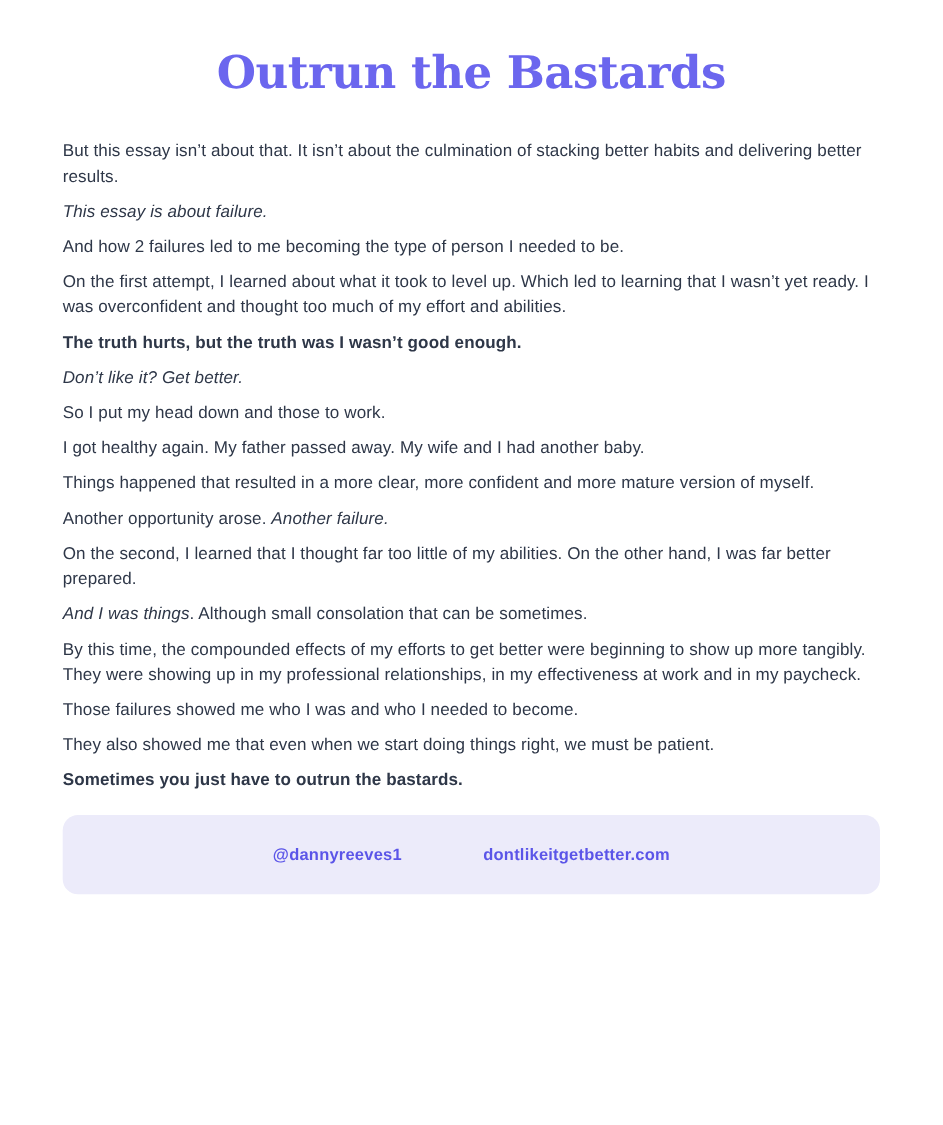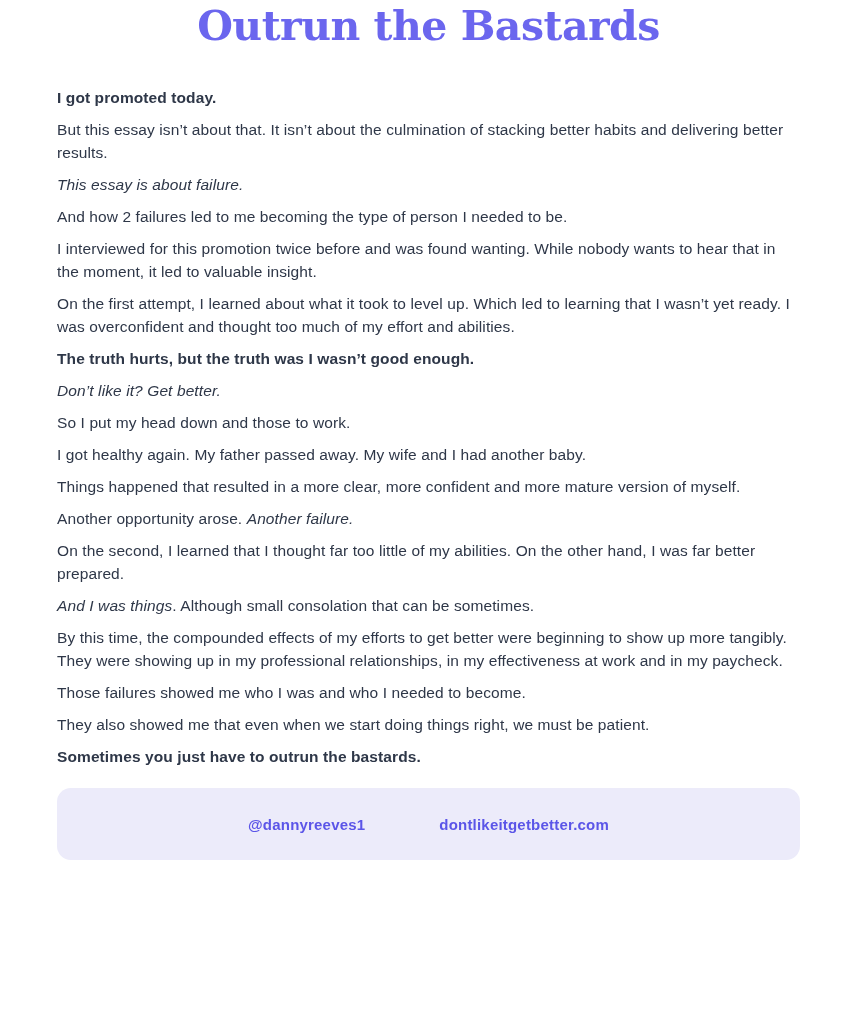--- a/index.html
+++ b/index.html
@@ -11,20 +11,21 @@
     width: 857px;
     height: 1023px;
     overflow: hidden;
     font-family: "Liberation Sans", sans-serif;
   }
   .page {
     width: 857px;
     height: 1023px;
     box-sizing: border-box;
     background: #ffffff;
+    padding-top: 40px;
   }
   h1.title {
     margin: 0;
     font-family: "DejaVu Serif", "Liberation Serif", serif;
     font-weight: 700;
     font-size: 41px;
     line-height: 52px;
     letter-spacing: -0.5px;
     text-align: center;
     color: var(--color-title, #6b66ee);
@@ -60,25 +61,23 @@
     color: var(--color-footer-text, #5b55e8);
   }
 </style>
 </head>
 <body>
 
 <div class="page">
   <h1 class="title">Outrun the Bastards</h1>
 
   <div class="content">
-      <p><span class="seg-bold">I got promoted today.</span></p>
       <p><span class="seg-normal">But this essay isn’t about that. It isn’t about the culmination of stacking better habits and delivering better results.</span></p>
       <p><span class="seg-italic">This essay is about failure.</span></p>
       <p><span class="seg-normal">And how 2 failures led to me becoming the type of person I needed to be.</span></p>
-      <p><span class="seg-normal">I interviewed for this promotion twice before and was found wanting. While nobody wants to hear that in the moment, it led to valuable insight.</span></p>
       <p><span class="seg-normal">On the first attempt, I learned about what it took to level up. Which led to learning that I wasn’t yet ready. I was overconfident and thought too much of my effort and abilities.</span></p>
       <p><span class="seg-bold">The truth hurts, but the truth was I wasn’t good enough.</span></p>
       <p><span class="seg-italic">Don’t like it? Get better.</span></p>
       <p><span class="seg-normal">So I put my head down and those to work.</span></p>
       <p><span class="seg-normal">I got healthy again. My father passed away. My wife and I had another baby.</span></p>
       <p><span class="seg-normal">Things happened that resulted in a more clear, more confident and more mature version of myself.</span></p>
       <p><span class="seg-normal">Another opportunity arose. </span><span class="seg-italic">Another failure.</span></p>
       <p><span class="seg-normal">On the second, I learned that I thought far too little of my abilities. On the other hand, I was far better prepared.</span></p>
       <p><span class="seg-italic">And I was things</span><span class="seg-normal">. Although small consolation that can be sometimes.</span></p>
       <p><span class="seg-normal">By this time, the compounded effects of my efforts to get better were beginning to show up more tangibly. They were showing up in my professional relationships, in my effectiveness at work and in my paycheck.</span></p>

